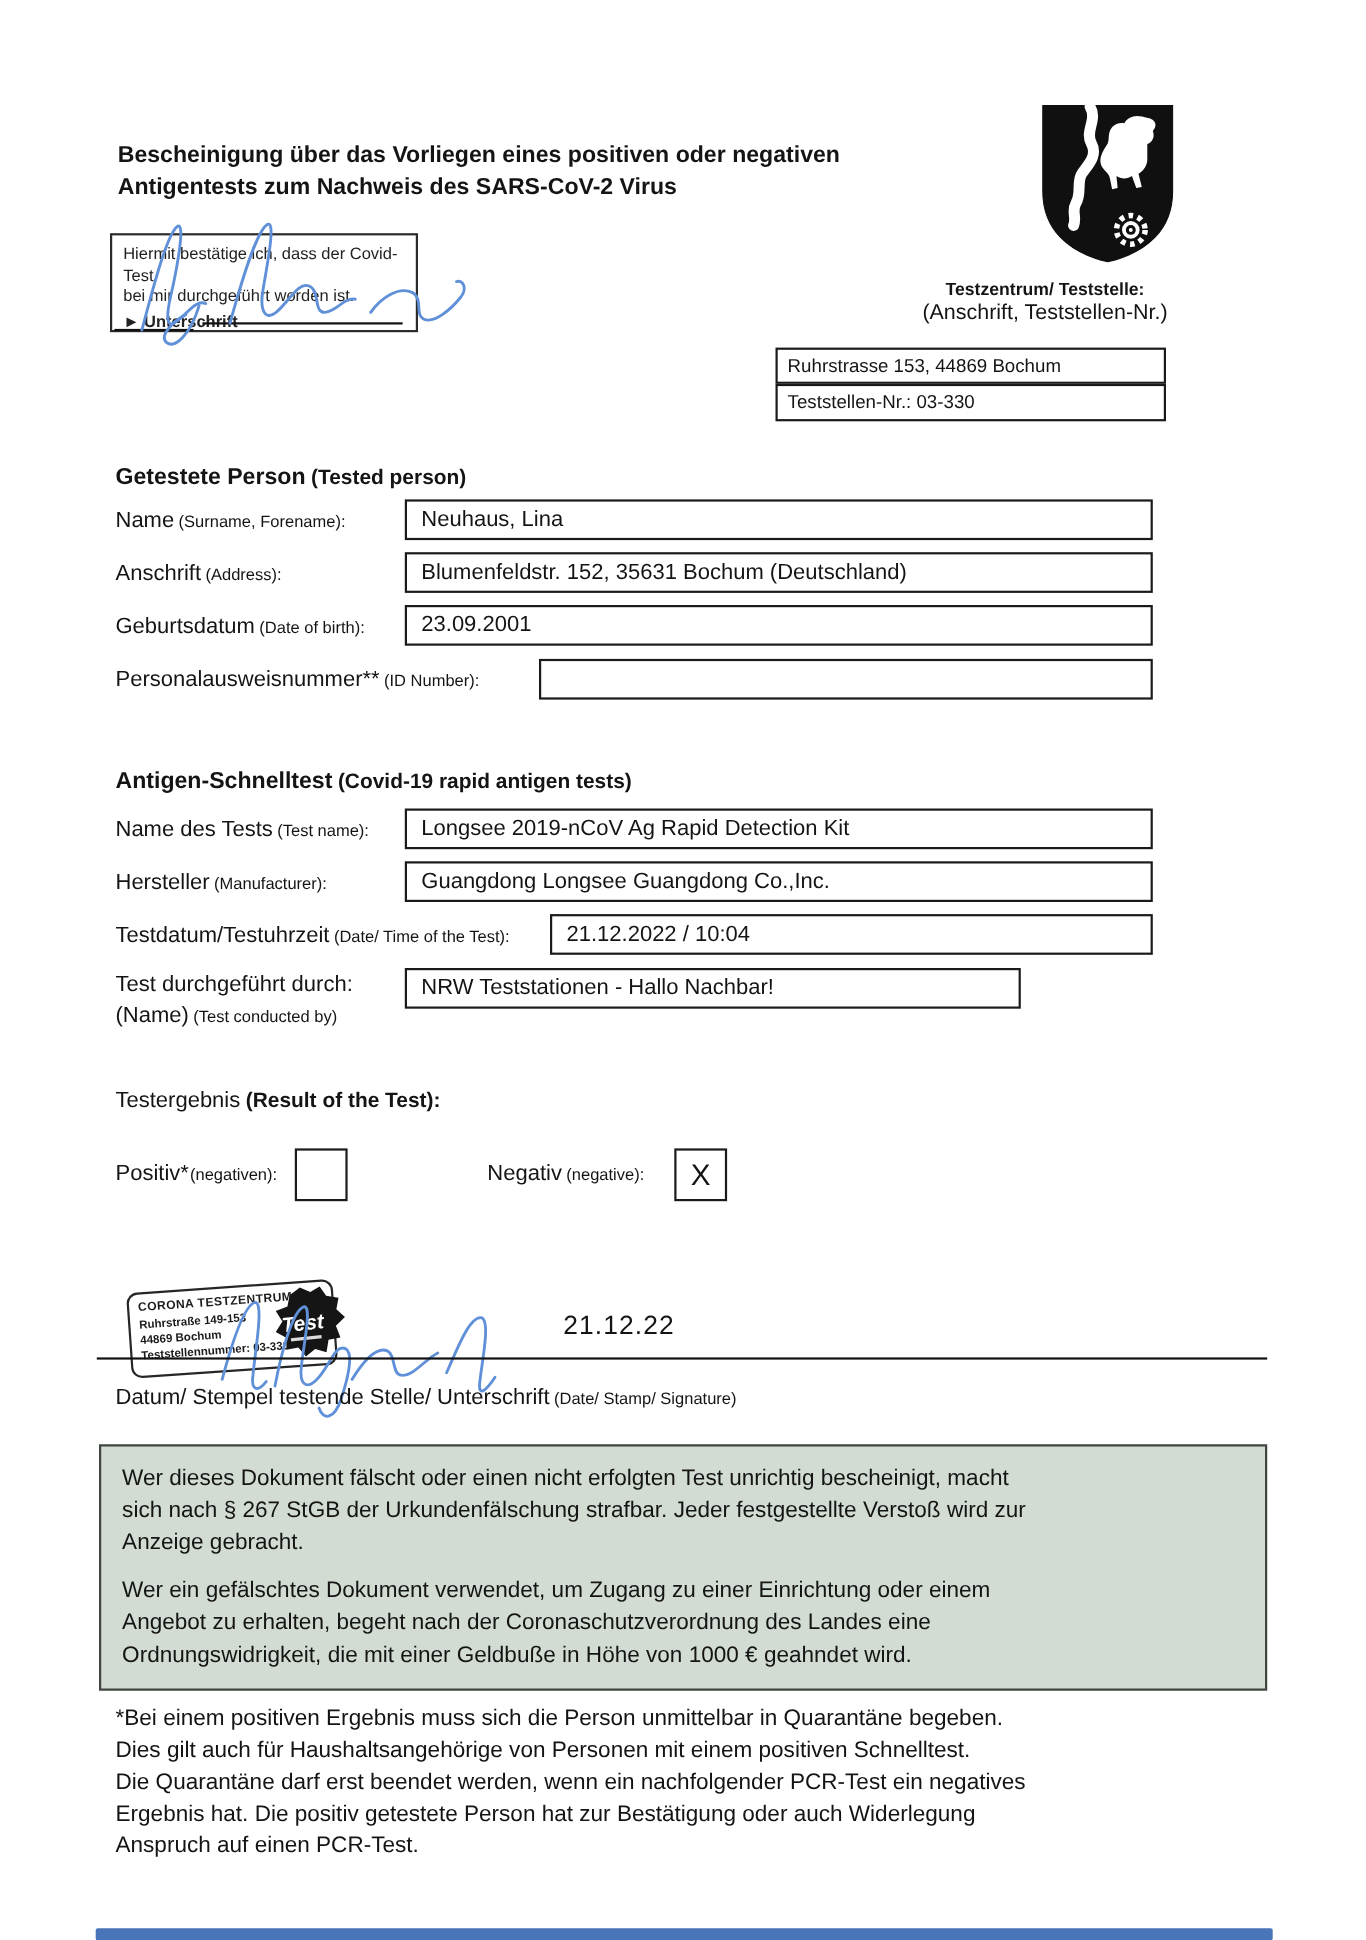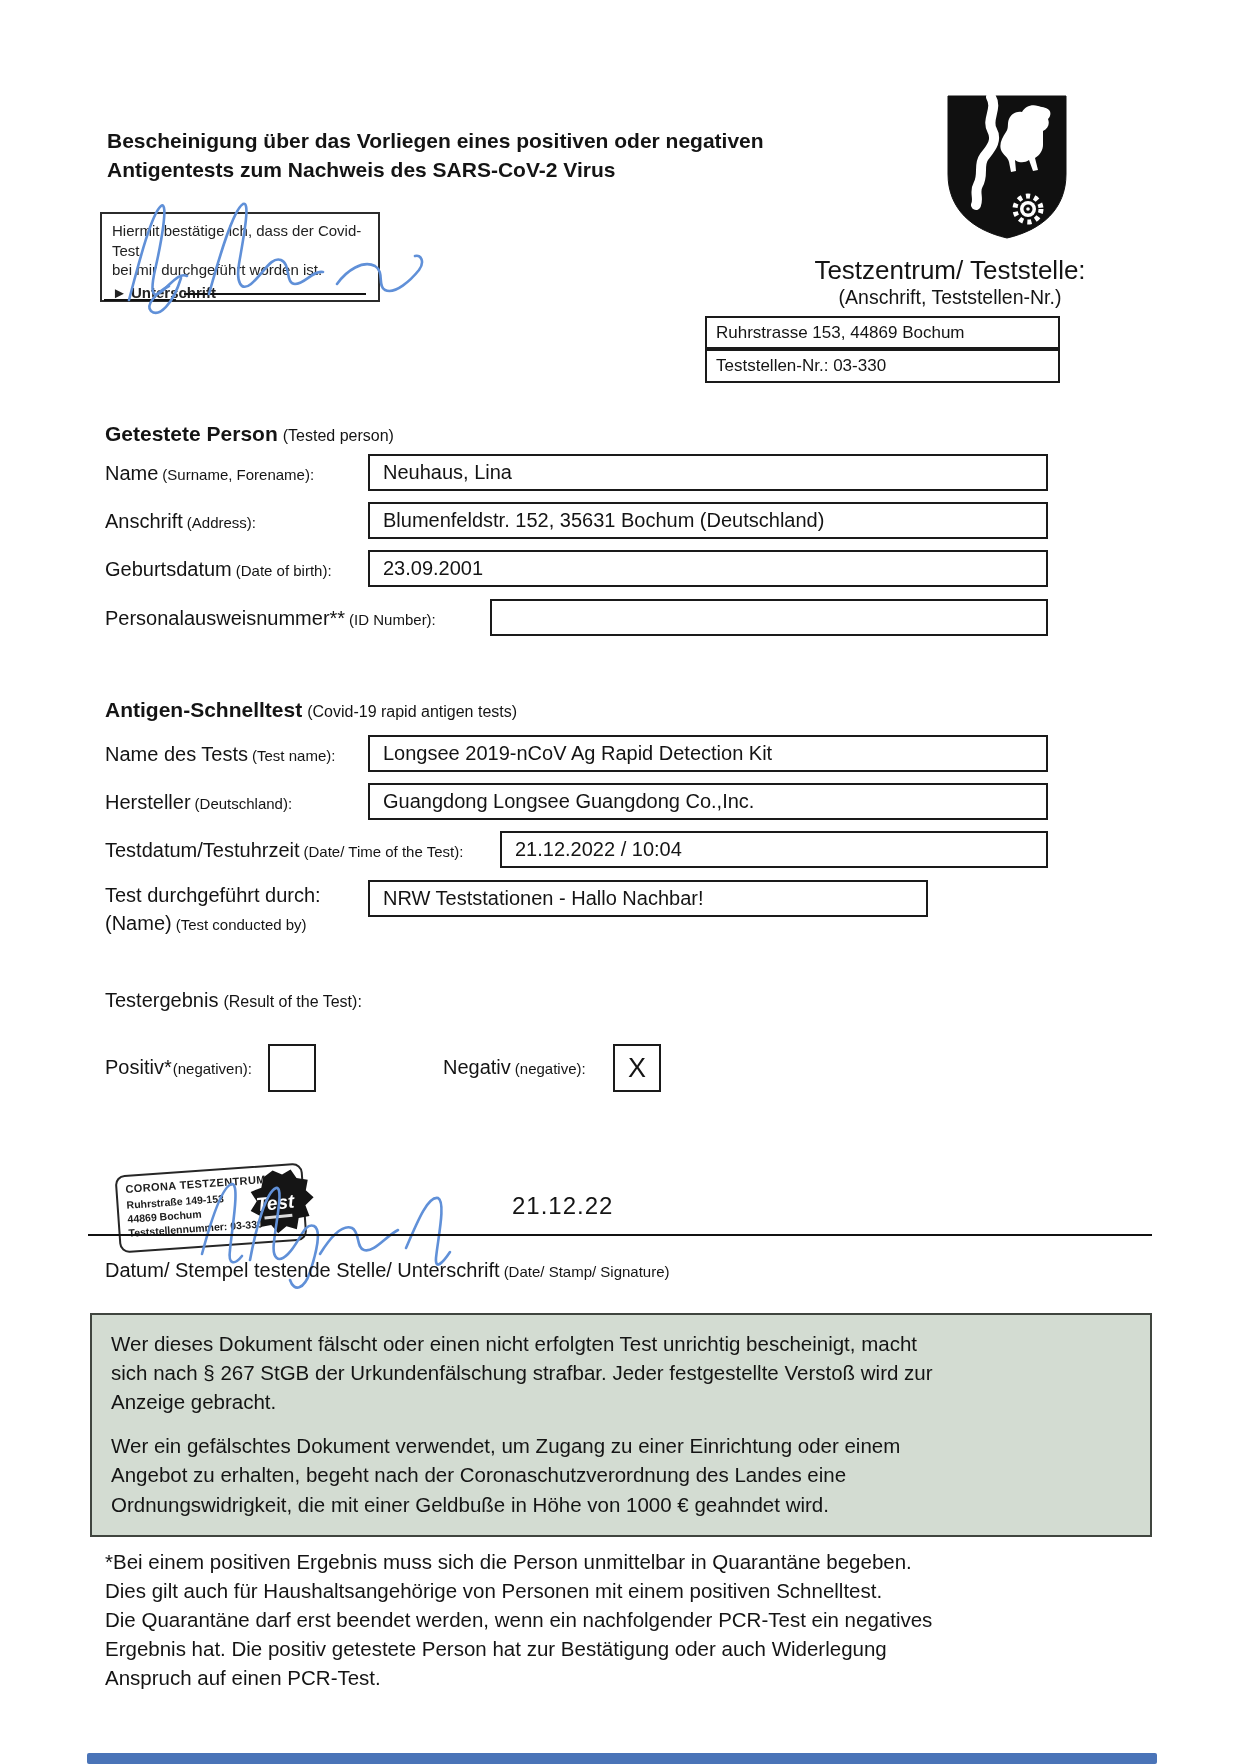--- a/index.html
+++ b/index.html
@@ -10,29 +10,29 @@
 
   .title { top:60px; left:0; width:1080px; text-align:center; font-size:21px; font-weight:bold; }
   .subtitle { left:107px; top:127px; font-size:21px; font-weight:bold; line-height:1.38; }
 
   .decl-box { left:100px; top:212px; width:280px; height:90px; border:2px solid #2b2b2b; box-sizing:border-box;
               padding:7px 10px; font-size:15px; line-height:1.3; color:#222; }
   .decl-sign { margin-top:3px; font-weight:bold; font-size:15px; }
   .sigline { position:absolute; height:2px; background:#111; }
 
   .tz-head { left:700px; top:255px; width:500px; text-align:center; }
-  .tz-head .t1 { font-size:26px; font-weight:normal; }
+  .tz-head .t1 { font-size:16px; font-weight:bold; }
   .tz-head .t2 { font-size:19.5px; }
 
   .fieldbox { position:absolute; border:2px solid #1a1a1a; box-sizing:border-box; background:#fff;
               display:flex; align-items:center; padding-left:13px; font-size:20px; height:37px; }
   .fieldbox.sm { font-size:17px; padding-left:9px; }
 
   .hd { position:absolute; font-size:21px; font-weight:bold; white-space:nowrap; }
-  .hd .en { font-size:16px; font-weight:normal; margin-left:5px; }
+  .hd .en { font-size:19px; font-weight:bold; margin-left:5px; }
   .lbl { position:absolute; font-size:20px; white-space:nowrap; }
   .lbl .en { font-size:15px; margin-left:4px; }
   .lbl .en.tight { margin-left:1px; }
 
   .cb { position:absolute; width:44px; height:44px; border:2.5px solid #1a1a1a; box-sizing:content-box;
         display:flex; align-items:center; justify-content:center; font-size:27px; }
 
   .stamp { left:117px; top:1169px; width:188px; height:78px; border:2px solid #262626; border-radius:10px;
            transform:rotate(-4deg); box-sizing:border-box; padding:6px 8px; color:#1c1c1c; font-weight:bold; }
   .stamp .s1 { font-size:11px; letter-spacing:.4px; margin-bottom:4px; }
@@ -123,21 +123,21 @@
   <div class="hd" style="left:105px; top:698px;">
     <span>Antigen-Schnelltest</span><span class="en">(Covid-19 rapid antigen tests)</span>
   </div>
 
   <div class="lbl" style="left:105px; top:743px;">
     <span>Name des Tests</span><span class="en">(Test name):</span>
   </div>
   <div class="fieldbox" style="left:368px; top:735px; width:680px;">Longsee 2019-nCoV Ag Rapid Detection Kit</div>
 
   <div class="lbl" style="left:105px; top:791px;">
-    <span>Hersteller</span><span class="en">(Deutschland):</span>
+    <span>Hersteller</span><span class="en">(Manufacturer):</span>
   </div>
   <div class="fieldbox" style="left:368px; top:783px; width:680px;">Guangdong Longsee Guangdong Co.,Inc.</div>
 
   <div class="lbl" style="left:105px; top:839px;">
     <span>Testdatum/Testuhrzeit</span><span class="en">(Date/ Time of the Test):</span>
   </div>
   <div class="fieldbox" style="left:500px; top:831px; width:548px;">21.12.2022 / 10:04</div>
 
   <div class="lbl" style="left:105px; top:884px;">
     <span>Test durchgeführt durch:</span>

